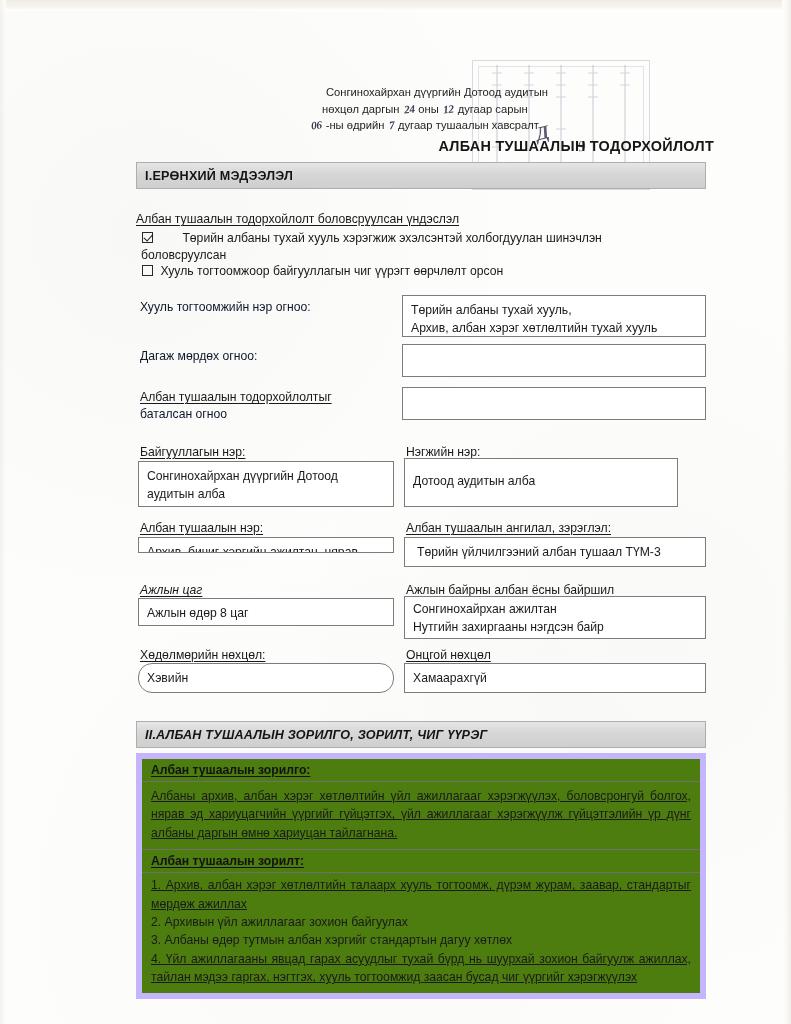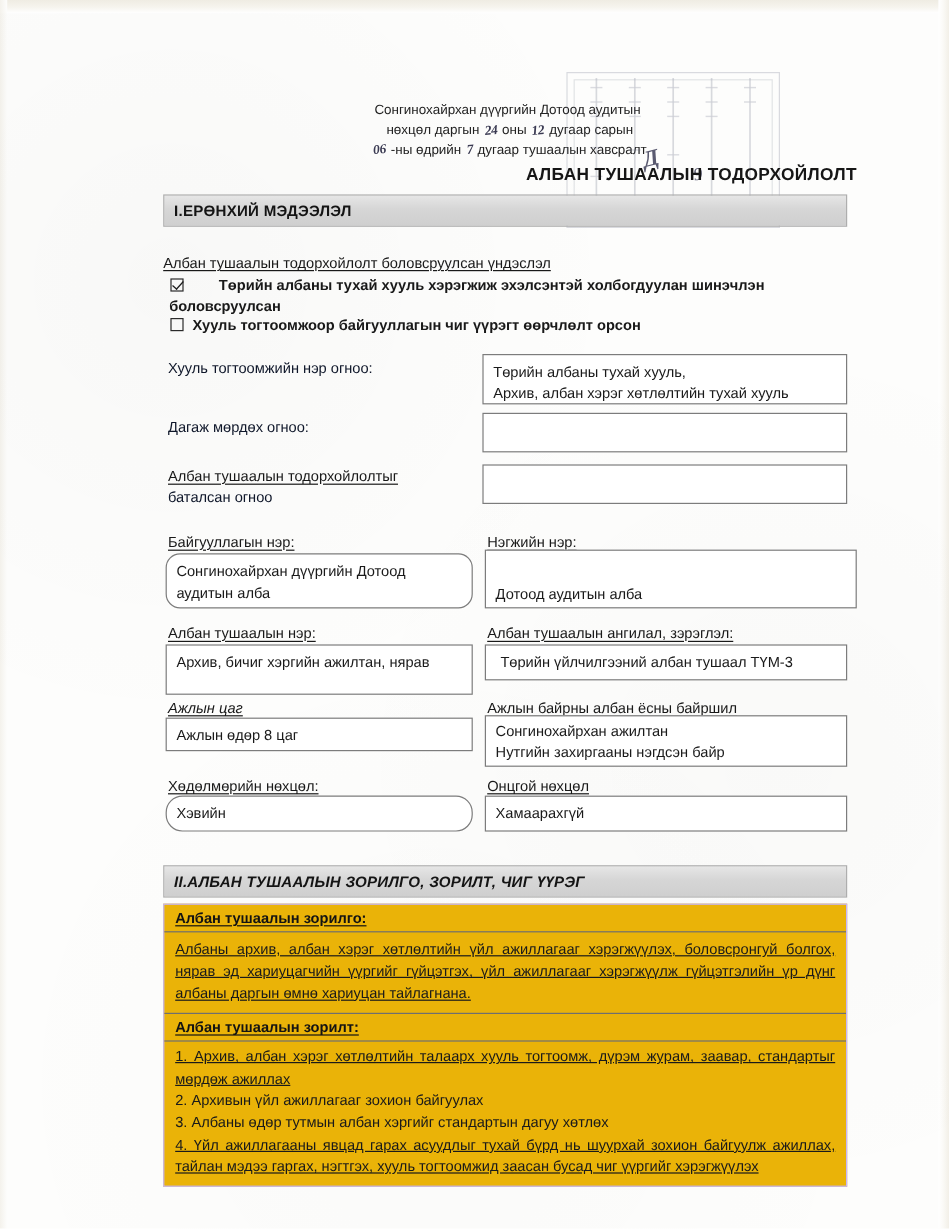--- a/index.html
+++ b/index.html
@@ -59,21 +59,21 @@
     position: absolute;
     left: 310px;
     top: 84px;
     width: 262px;
     font-size: 11.2px;
     line-height: 16.5px;
     color: #232323;
     text-align: left;
   }
   .header-note .hn-line { white-space: nowrap; }
-  .hn-l1 { margin-left: 2px; }
+  .hn-l1 { margin-left: 16px; }
   .hn-l2 { margin-left: 12px; }
   .hn-l3 { margin-left: 0px; }
 
   .hw {
     font-family: "Liberation Serif", serif;
     font-style: italic;
     font-weight: 700;
     color: #3a3a52;
     letter-spacing: -0.3px;
     display: inline-block;
@@ -191,21 +191,20 @@
     color: #0f172a;
     white-space: nowrap;
   }
 
   
   .cb-row {
     position: absolute;
     font-size: 12.2px;
     color: #191919;
     line-height: 17px;
-    font-weight: bold;
   }
   .cbx {
     display: inline-block;
     width: 11px; height: 11px;
     border: 1.3px solid #2a2a2a;
     box-sizing: border-box;
     position: relative;
     vertical-align: -1px;
     margin-right: 4px;
   }
@@ -231,23 +230,23 @@
     line-height: 17.5px;
     overflow: hidden;
   }
   .fbox .ln { display: block; white-space: nowrap; }
 
   
   .tbl {
     position: absolute;
     left: 136px;
     width: 570px;
-    border: 1px solid #c4b5fd;
+    border: 6px solid #c4b5fd;
     box-sizing: border-box;
-    background: #eab308;
+    background: #4d7c0f;
   }
   .tbl .cell {
     border-bottom: 1px solid #6f6f6f;
     padding: 5px 9px 7px 9px;
     box-sizing: border-box;
   }
   .tbl .cell:last-child { border-bottom: none; }
   .cell-head {
     font-size: 12.2px;
     font-weight: 700;
@@ -359,32 +358,32 @@
   </div>
 
   <div class="plain-label" style="left:140px; top:349px;">Дагаж мөрдөх огноо:</div>
   <div class="fbox" style="left:402px; top:344px; width:304px; height:33px;"></div>
 
   <div class="u-label" style="left:140px; top:390px;">Албан тушаалын тодорхойлолтыг</div>
   <div class="plain-label" style="left:140px; top:407px;">баталсан огноо</div>
   <div class="fbox" style="left:402px; top:387px; width:304px; height:33px;"></div>
 
   <div class="u-label" style="left:140px; top:445px;">Байгууллагын нэр:</div>
-  <div class="fbox" style="left:138px; top:461px; width:256px; height:46px;border-radius:12px;">
+  <div class="fbox" style="left:138px; top:461px; width:256px; height:46px;">
     <span class="ln">Сонгинохайрхан дүүргийн Дотоод</span>
     <span class="ln">аудитын алба</span>
   </div>
 
   <div class="u-label" style="left:406px; top:445px;">Нэгжийн нэр:</div>
-  <div class="fbox" style="left:404px; top:458px; width:310px; height:49px; padding-top:28px;">
+  <div class="fbox" style="left:404px; top:458px; width:274px; height:49px; padding-top:14px;">
     <span class="ln">Дотоод аудитын алба</span>
   </div>
 
   <div class="u-label" style="left:140px; top:521px;">Албан тушаалын нэр:</div>
-  <div class="fbox" style="left:138px; top:537px; width:256px; height:42px;">
+  <div class="fbox" style="left:138px; top:537px; width:256px; height:16px;">
     <span class="ln">Архив, бичиг хэргийн ажилтан, нярав</span>
   </div>
 
   <div class="u-label" style="left:406px; top:521px;">Албан тушаалын ангилал, зэрэглэл:</div>
   <div class="fbox" style="left:404px; top:537px; width:302px; height:30px;padding-left:12px;">
     <span class="ln">Төрийн үйлчилгээний албан тушаал ТҮМ-3</span>
   </div>
 
   <div class="u-label" style="left:140px; top:583px;font-style:italic;">Ажлын цаг</div>
   <div class="fbox" style="left:138px; top:598px; width:256px; height:28px;">

